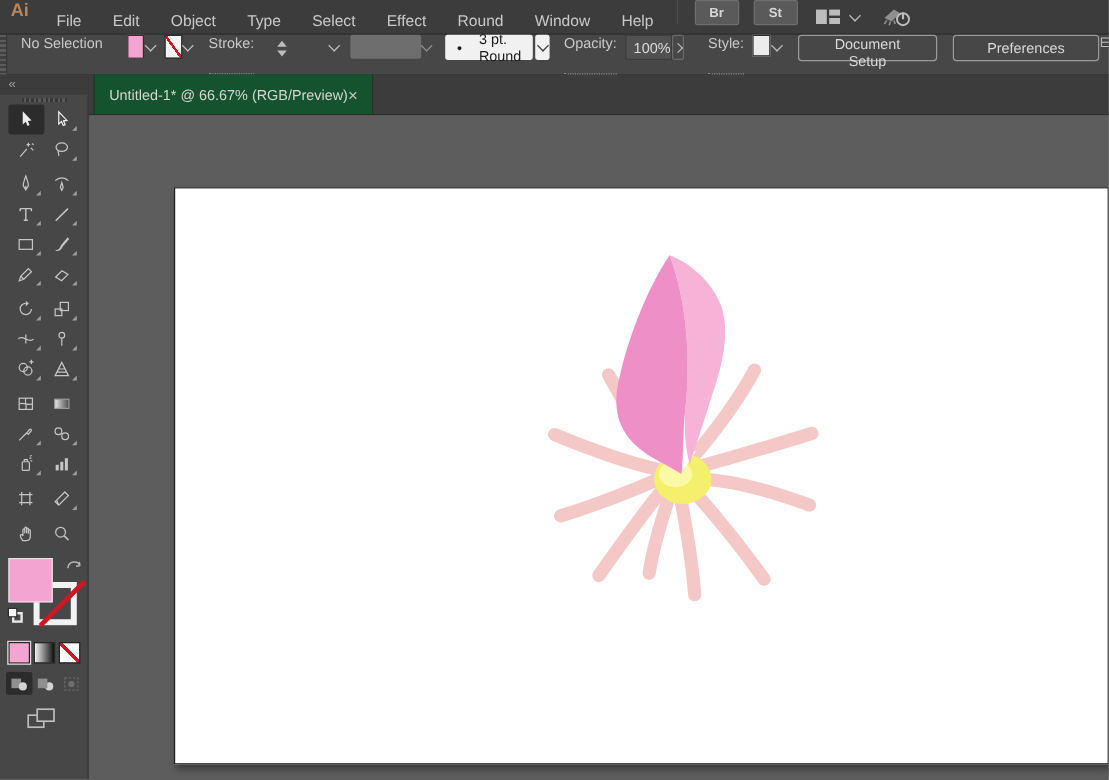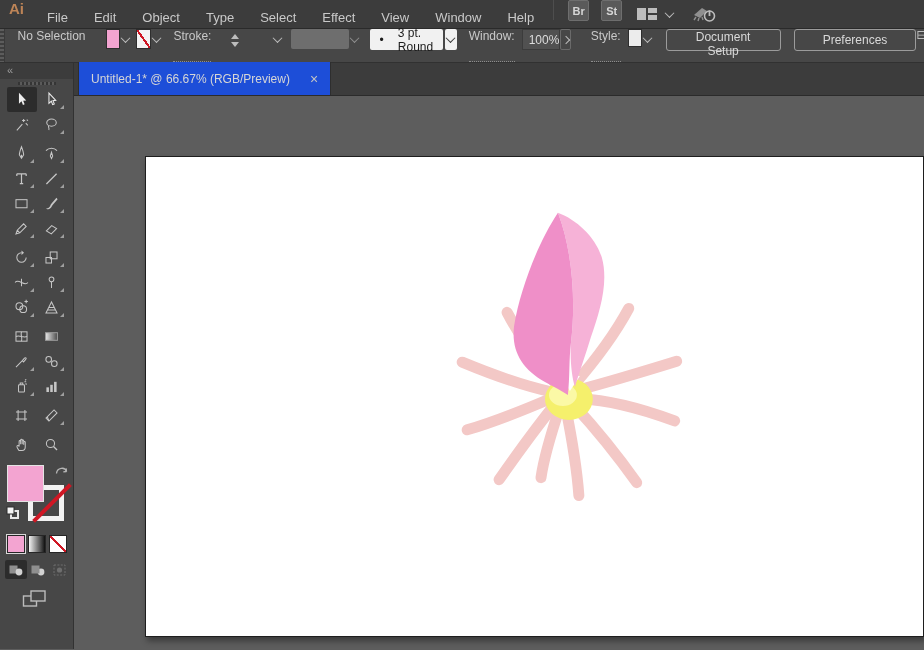--- a/index.html
+++ b/index.html
@@ -4,21 +4,21 @@
 <style>
   * { margin:0; padding:0; box-sizing:border-box; }
   html,body { width:924px; height:650px; overflow:hidden; }
   body { font-family:"Liberation Sans", sans-serif; background:#5d5d5d; color:#cccccc; font-size:12px; }
 
   
   .menubar { height:29px; background:#3c3c3c; display:flex; border-bottom:1px solid #2a2a2a; }
   .logo { color:#bd8457; font-weight:bold; font-size:15px; padding:0 10px 0 9px; }
   .menu-item { padding:4px 13px; font-size:13px; color:#c9c9c9; line-height:28px; cursor:default; }
   .mb-sep { width:1px; height:20px; background:#4e4e4e; margin:0 8px 0 6px; }
-  .sq-btn { width:21px; height:21px; margin:0 6px; background:#5a5a5a; border:1px solid #6e6e6e; border-radius:2px;
+  .sq-btn { width:37px; height:21px; margin:0 6px; background:#5a5a5a; border:1px solid #6e6e6e; border-radius:2px;
             font-size:11px; font-weight:bold; color:#d6d6d6; display:flex; align-items:center; justify-content:center; }
   .mb-icon { display:flex; align-items:center; margin:0 5px; }
   .chev { width:7px; height:7px; border-right:1.6px solid #bdbdbd; border-bottom:1.6px solid #bdbdbd;
           transform:rotate(45deg) translate(-1px,-1px); display:inline-block; }
 
   
   .controlbar { height:34px; background:#474747; border-bottom:1px solid #313131; display:flex; }
   .cb-grip { width:8px; align-self:stretch;
              background:repeating-linear-gradient(to bottom, #5c5c5c 0 2px, #3f3f3f 2px 4px);
              border-right:1px solid #3a3a3a; margin-right:6px; }
@@ -75,41 +75,41 @@
   .mini.none { background:linear-gradient(to top right, #fff 44%, #cf1724 44% 56%, #fff 56%); }
   .mini.pink { background:#f3a4d1; }
 
   .drawmodes { display:flex; padding:7px 0 0 5px; }
   .dmode { width:22px; height:19px; display:flex; align-items:center; justify-content:center; border-radius:2px; }
   .dmode.active { background:#2c2c2c; }
   .screenmode { padding:10px 0 0 22px; }
 
   .rightcol { flex:1; display:flex; flex-direction:column; min-width:0; }
   .tabbar { height:33px; background:#3c3c3c; border-bottom:1px solid #2b2b2b; display:flex; align-items:flex-end; padding-left:4px; }
-  .tab { height:33px; background:#1d4ed8; border-left:1px solid #2e2e2e; border-right:1px solid #2e2e2e;
-         display:flex; align-items:center; padding:0 12px; gap:20px; color:#d6d6d6; font-size:12px; }
+  .tab { height:33px; background:#14532d; border-left:1px solid #2e2e2e; border-right:1px solid #2e2e2e;
+         display:flex; align-items:center; padding:0 12px; gap:0; color:#d6d6d6; font-size:12px; }
   .tab-close { color:#c4c4c4; font-size:14px; line-height:1; }
 
   .canvas { flex:1; position:relative; background:#5d5d5d; overflow:hidden; }
   .artboard { position:absolute; left:71px; top:60px; right:0; bottom:12px; background:#ffffff;
               border:1px solid #1e1e1e; box-shadow:2px 4px 6px rgba(0,0,0,0.38); }
   .artboard svg { position:absolute; inset:0; width:100%; height:100%; }
 </style>
 </head>
 <body>
 
 <div class="menubar">
   <span class="logo">Ai</span>
   <span class="menu-item">File</span>
   <span class="menu-item">Edit</span>
   <span class="menu-item">Object</span>
   <span class="menu-item">Type</span>
   <span class="menu-item">Select</span>
   <span class="menu-item">Effect</span>
-  <span class="menu-item">View</span>
+  <span class="menu-item">Round</span>
   <span class="menu-item">Window</span>
   <span class="menu-item">Help</span>
   <span class="mb-sep"></span>
   <span class="sq-btn">Br</span>
   <span class="sq-btn">St</span>
   <span class="mb-icon" style="margin-left:8px;">
     <svg width="22" height="14" viewBox="0 0 22 14">
       <rect x="1" y="1" width="9" height="12" fill="#bdbdbd"></rect>
       <rect x="12" y="1" width="9" height="5" fill="#bdbdbd"></rect>
       <rect x="12" y="8" width="9" height="5" fill="#bdbdbd"></rect>
@@ -156,21 +156,21 @@
     </span>
 
   <span class="brush-combo" style="margin-left:10px;">
     <span>•</span>
     <span>3 pt. Round</span>
   </span>
   <span class="brush-chev">
       <i class="chev"></i>
     </span>
 
-  <span class="cb-label linklike" style="margin:0 7px 0 12px;">Window:</span>
+  <span class="cb-label linklike" style="margin:0 7px 0 12px;">Opacity:</span>
   <span class="opacity-field">100%</span>
   <span class="next-btn">
       <i class="chev"></i>
     </span>
 
   <span class="cb-label linklike" style="margin:0 7px 0 20px;">Style:</span>
   <span class="style-swatch"></span>
   <span class="chev-btn">
       <i class="chev"></i>
     </span>

